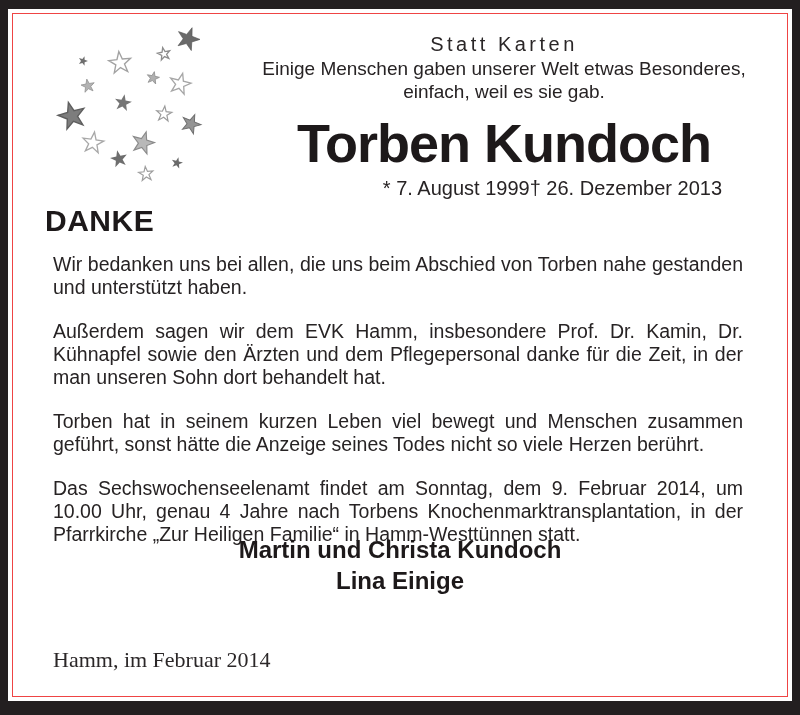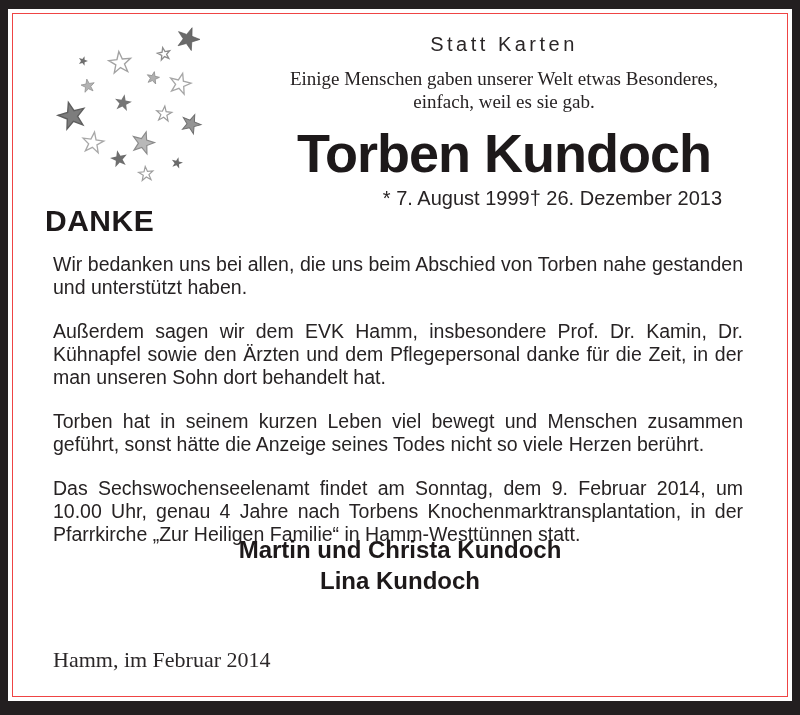--- a/index.html
+++ b/index.html
@@ -35,23 +35,22 @@
   }
   .kicker {
     font-size: 20px;
     letter-spacing: 3.5px;
     line-height: 24px;
     color: #2a2627;
   }
   .epigraph {
     font-size: 19px;
     line-height: 22.5px;
-    margin-top: 12px;
+    margin-top: 2px;
     color: #272324;
-    font-family: Liberation Serif, serif;
   }
   .name {
     margin: 14px 0 4px 0;
     font-size: 54px;
     line-height: 52px;
     font-weight: bold;
     letter-spacing: -1px;
     color: #1d191a;
   }
   .dates {
@@ -144,19 +143,19 @@
 
     <div class="bodytext">
       <p>Wir bedanken uns bei allen, die uns beim Abschied von Torben nahe gestan­den und unterstützt haben.</p>
       <p>Außerdem sagen wir dem EVK Hamm, insbesondere Prof. Dr. Kamin, Dr. Kühnapfel sowie den Ärzten und dem Pflegepersonal danke für die Zeit, in der man unseren Sohn dort behandelt hat.</p>
       <p>Torben hat in seinem kurzen Leben viel bewegt und Menschen zusammen geführt, sonst hätte die Anzeige seines Todes nicht so viele Herzen berührt.</p>
       <p>Das Sechswochenseelenamt findet am Sonntag, dem 9. Februar 2014, um 10.00 Uhr, genau 4 Jahre nach Torbens Knochenmarktransplantation, in der Pfarrkirche „Zur Heiligen Familie“ in Hamm-Westtünnen statt.</p>
     </div>
 
     <div class="signatures">
       <div>Martin und Christa Kundoch</div>
-      <div>Lina Kundoch</div>
+      <div>Lina Einige</div>
     </div>
 
     <div class="placeline">Hamm, im Februar 2014</div>
 
   </div>
 </div>
 
 </body></html>

